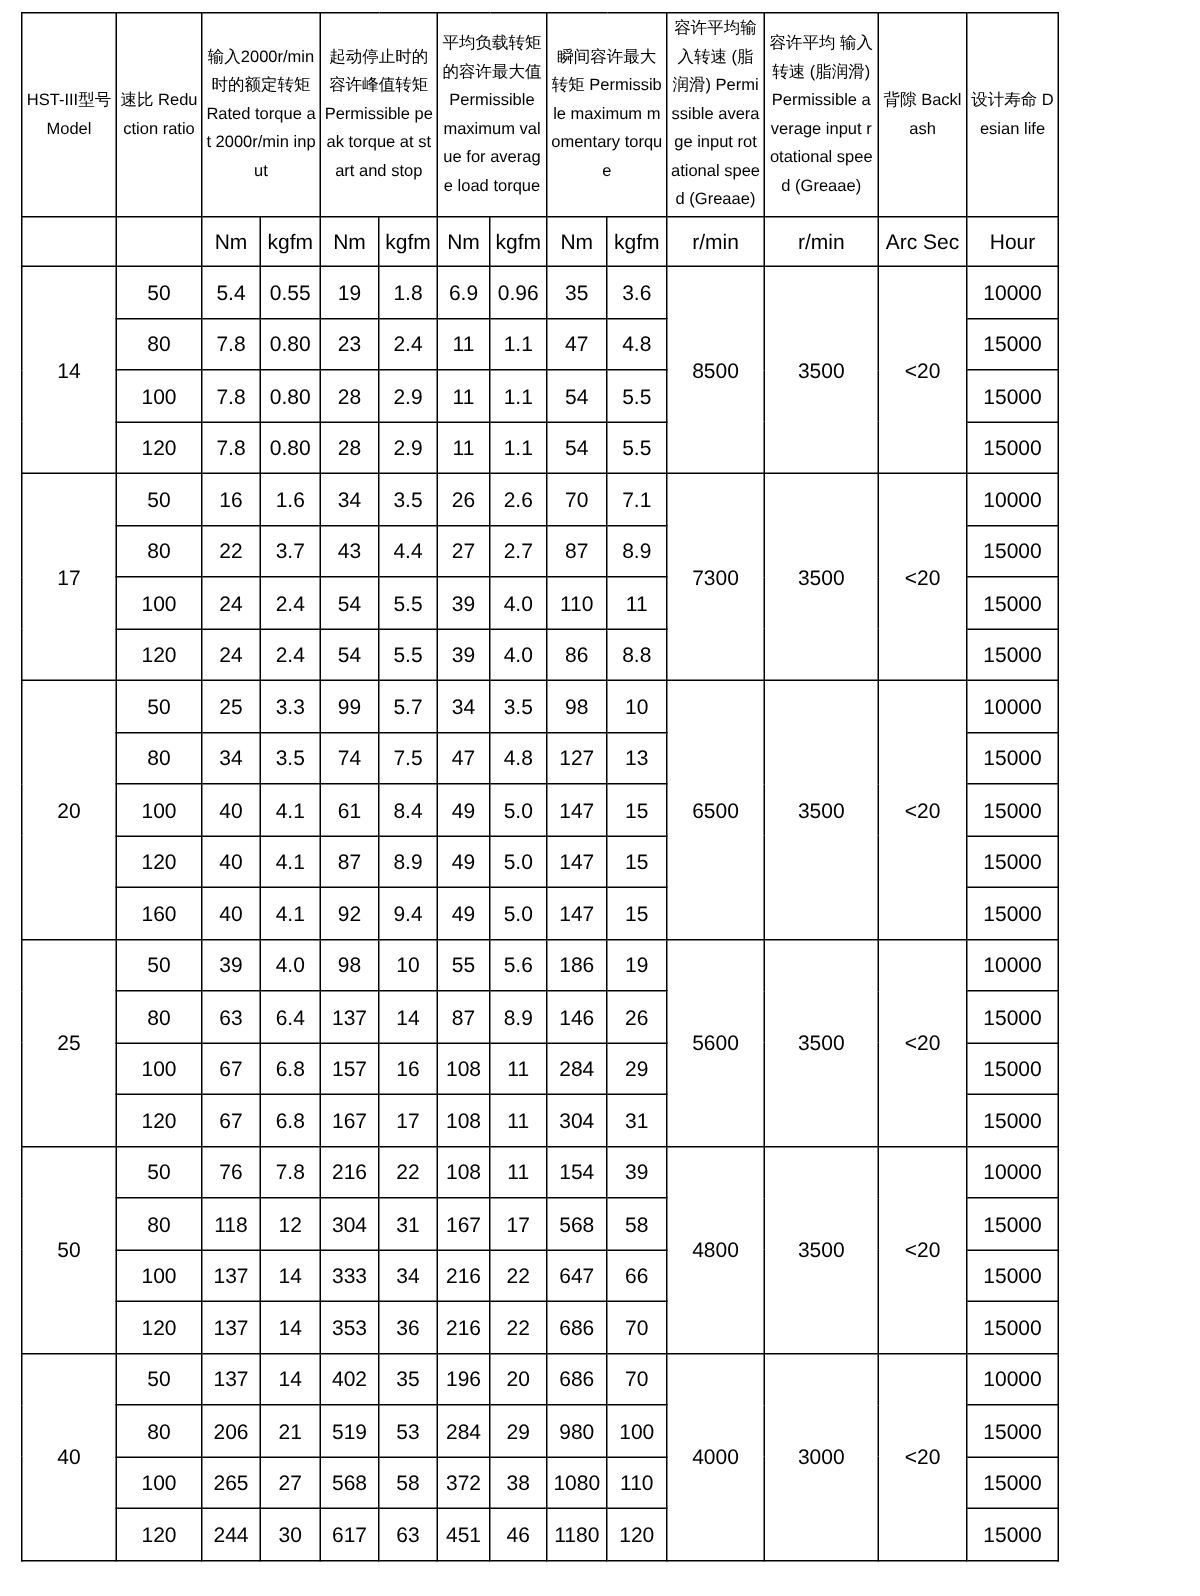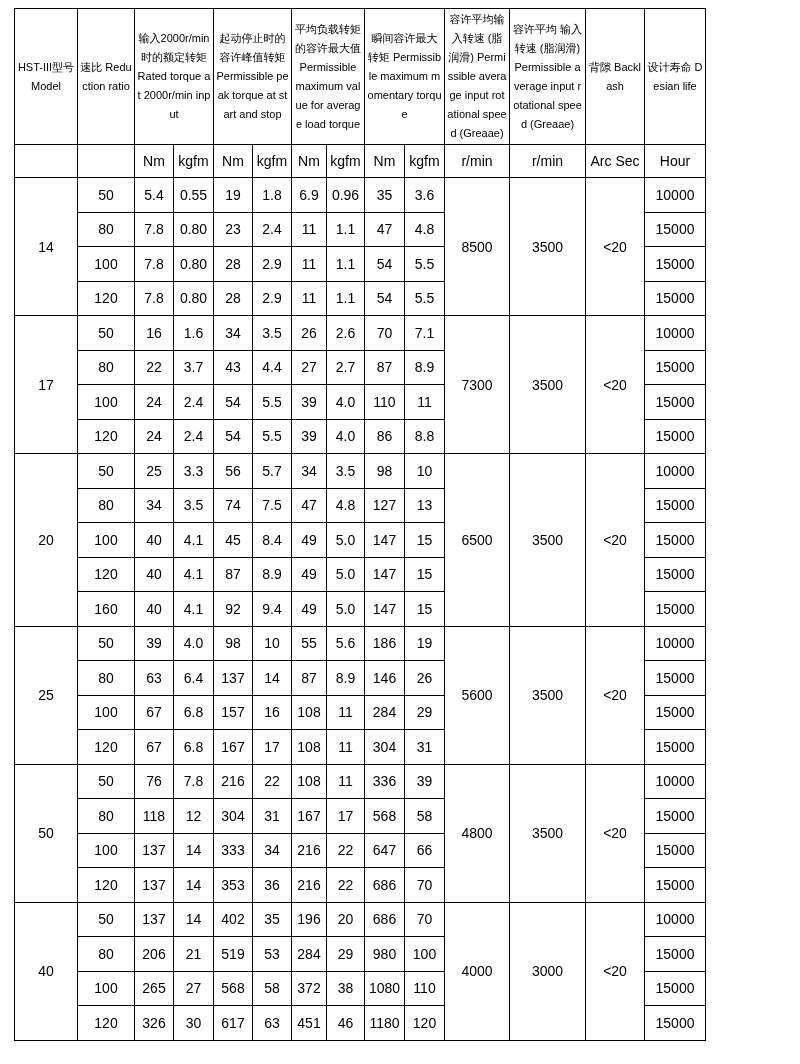--- a/index.html
+++ b/index.html
@@ -206,21 +206,21 @@
           <td>4.0</td>
           <td>86</td>
           <td>8.8</td>
           <td>15000</td>
         </tr>
         <tr>
           <td rowspan="5">20</td>
           <td>50</td>
           <td>25</td>
           <td>3.3</td>
-          <td>56</td>
+          <td>99</td>
           <td>5.7</td>
           <td>34</td>
           <td>3.5</td>
           <td>98</td>
           <td>10</td>
           <td rowspan="5">6500</td>
           <td rowspan="5">3500</td>
           <td rowspan="5">&lt;20</td>
           <td>10000</td>
         </tr>
@@ -233,21 +233,21 @@
           <td>47</td>
           <td>4.8</td>
           <td>127</td>
           <td>13</td>
           <td>15000</td>
         </tr>
         <tr>
           <td>100</td>
           <td>40</td>
           <td>4.1</td>
-          <td>45</td>
+          <td>61</td>
           <td>8.4</td>
           <td>49</td>
           <td>5.0</td>
           <td>147</td>
           <td>15</td>
           <td>15000</td>
         </tr>
         <tr>
           <td>120</td>
           <td>40</td>
@@ -326,21 +326,21 @@
         </tr>
         <tr>
           <td rowspan="4">50</td>
           <td>50</td>
           <td>76</td>
           <td>7.8</td>
           <td>216</td>
           <td>22</td>
           <td>108</td>
           <td>11</td>
-          <td>336</td>
+          <td>154</td>
           <td>39</td>
           <td rowspan="4">4800</td>
           <td rowspan="4">3500</td>
           <td rowspan="4">&lt;20</td>
           <td>10000</td>
         </tr>
         <tr>
           <td>80</td>
           <td>118</td>
           <td>12</td>
@@ -411,21 +411,21 @@
           <td>568</td>
           <td>58</td>
           <td>372</td>
           <td>38</td>
           <td>1080</td>
           <td>110</td>
           <td>15000</td>
         </tr>
         <tr>
           <td>120</td>
-          <td>326</td>
+          <td>244</td>
           <td>30</td>
           <td>617</td>
           <td>63</td>
           <td>451</td>
           <td>46</td>
           <td>1180</td>
           <td>120</td>
           <td>15000</td>
         </tr>
       </tbody>

